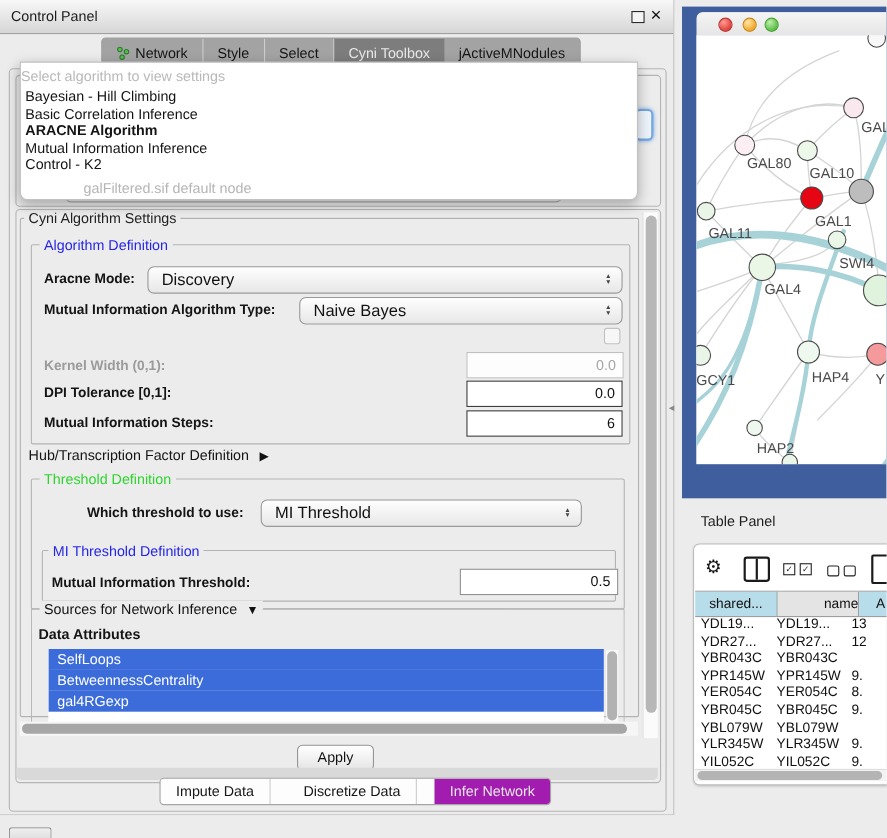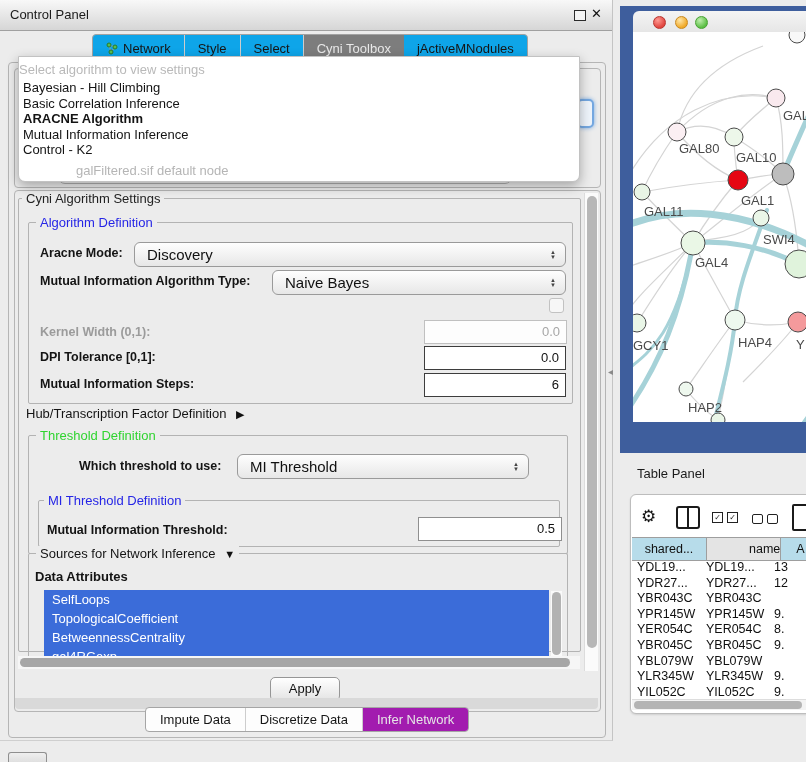--- a/index.html
+++ b/index.html
@@ -6,21 +6,21 @@
   body{width:806px;height:762px;background:#ececec;font-family:"Liberation Sans","DejaVu Sans",sans-serif;
        -webkit-font-smoothing:antialiased;position:relative;overflow:hidden;color:#1a1a1a;}
   .abs{position:absolute;}
   
   #control-panel{left:0;top:0;width:612px;height:740px;background:#ececec;border-right:1px solid #c4c4c4;border-bottom:1px solid #cfcfcf;}
   #titlebar{left:0;top:0;width:612px;height:30px;background:linear-gradient(#f8f8f8,#d6d6d6);border-bottom:1px solid #a0a0a0;}
   #title{left:10px;top:7px;font-size:13px;color:#1b1b1b;}
   #float-icon{left:574px;top:10px;width:10px;height:9px;border:1.5px solid #2b2b2b;background:#f4f4f4;}
   #close-icon{left:591px;top:6px;font-size:13px;font-weight:bold;color:#111;}
   
-  #tabstrip{left:92px;top:34px;height:27px;display:flex;background:#0ea5e9;border:1px solid #a2a2a2;border-radius:4px;overflow:hidden;}
+  #tabstrip{left:92px;top:34px;height:27px;display:flex;background:#a3a3a3;border:1px solid #a2a2a2;border-radius:4px;overflow:hidden;}
   .tab{display:flex;align-items:center;padding:0 13px;font-size:13px;color:#161616;border-right:1px solid #cdcdcd;white-space:nowrap;}
   .tab:last-child{border-right:none;}
   .tab.selected{background:#7d7d7d;color:#e9e9e9;border-right:none;}
   .tab .ticon{margin-right:5px;display:inline-flex;}
   
   #outer-panel{left:8px;top:62px;width:596px;height:674px;border:1px solid #b5b5b5;border-radius:4px;background:#ececec;}
   #inference-panel{left:14px;top:68px;width:585px;height:118px;border:1px solid #b5b5b5;border-radius:4px;background:#ececec;}
   #bg-combo{left:58px;top:156px;width:452px;height:26px;border:1px solid #b0b0b0;border-radius:7px;background:#f3f3f3;}
   #bg-combo-text{left:76px;top:163px;font-size:13px;color:#b5b5b5;z-index:55;}
   #focus-fragment{left:577px;top:99px;width:13px;height:25px;border:2px solid #74a7e0;border-radius:5px;background:#eef4fb;box-shadow:0 0 4px #74a7e0;}
@@ -58,21 +58,21 @@
   .attr-item{background:#3b6cd9;color:#fff;font-size:13px;height:19px;line-height:19px;padding-left:8px;}
   #attr-scroll{left:551px;top:591px;width:11px;height:66px;background:#fafafa;}
   #attr-thumb{left:1px;top:1px;width:9px;height:63px;background:#b2b2b2;border-radius:5px;position:absolute;}
   #vscroll{left:584px;top:193px;width:13px;height:478px;background:#fbfbfb;border-left:1px solid #dcdcdc;}
   #vthumb{left:1.5px;top:3px;width:10px;height:452px;background:#b7b7b7;border-radius:6px;position:absolute;}
   #hscroll{left:18px;top:656px;width:562px;height:13px;background:#f6f6f6;}
   #hthumb{left:2px;top:2px;width:550px;height:9px;background:#a6a6a6;border-radius:5px;position:absolute;}
   #apply-btn{left:270px;top:677px;width:68px;height:22px;border:1px solid #969696;border-radius:5px;background:linear-gradient(#ffffff,#e4e4e4);text-align:center;line-height:22px;font-size:13px;color:#111;}
   #settings-bottom{left:15px;top:698px;width:583px;height:11px;background:#d9d9d9;border-radius:0 0 4px 4px;}
   
-  #bottom-tabs{left:145px;top:707px;height:23px;display:flex;background:#fdfdfd;border:1px solid #a5a5a5;border-radius:4px;overflow:hidden;}
+  #bottom-tabs{left:145px;top:707px;height:23px;display:flex;background:#fdfdfd;border:1px solid #a5a5a5;border-radius:4px;overflow:hidden;gap:16px;}
   .btab{display:flex;align-items:center;padding:0 14px;font-size:13px;color:#161616;border-right:1px solid #cdcdcd;white-space:nowrap;}
   .btab:last-child{border-right:none;}
   .btab.selected{background:#a21caf;color:#e6e6e6;}
   #divider-arrow{left:608px;top:366px;font-size:10px;color:#8a8a8a;}
   
   #net-window{left:620px;top:6px;width:186px;height:447px;background:#3e5e9d;}
   #net-titlebar{left:13px;top:5px;width:173px;height:21px;background:linear-gradient(#f4f4f4,#e6e6e6);border-radius:6px 0 0 0;border-bottom:1px solid #c9c9c9;position:absolute;}
   .tl{position:absolute;top:4.5px;width:11px;height:11px;border-radius:50%;}
   #tl-red{left:20px;background:radial-gradient(circle at 35% 30%,#ff9a92,#e0443e 70%);border:1px solid #b8352f;}
   #tl-yellow{left:42px;background:radial-gradient(circle at 35% 30%,#ffe6a8,#f0a928 70%);border:1px solid #c9881d;}
@@ -204,21 +204,20 @@
   <div class="abs field" style="left:418px;top:517px;width:136px;">0.5</div>
 
   <div class="abs groupbox" id="grp-sources"></div>
   <div class="abs grouplabel" id="grp-sources-label">
     <span>Sources for Network Inference</span>
     <span class="arrow" style="margin-left:5px;">▼</span>
   </div>
   <div class="abs formlabel" style="left:35px;top:569px;font-size:13px;">Data Attributes</div>
   <div class="abs" id="attr-list">
       <div class="attr-item">SelfLoops</div>
-      <div class="attr-item">TopologicalCoefficient</div>
       <div class="attr-item">BetweennessCentrality</div>
       <div class="attr-item">gal4RGexp</div>
     </div>
   <div class="abs" id="attr-scroll">
       <div id="attr-thumb"></div>
     </div>
 
   <div class="abs" id="vscroll">
       <div id="vthumb"></div>
     </div>

